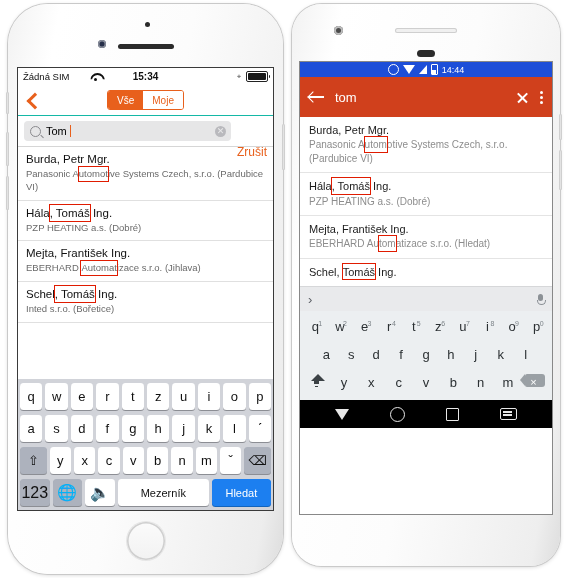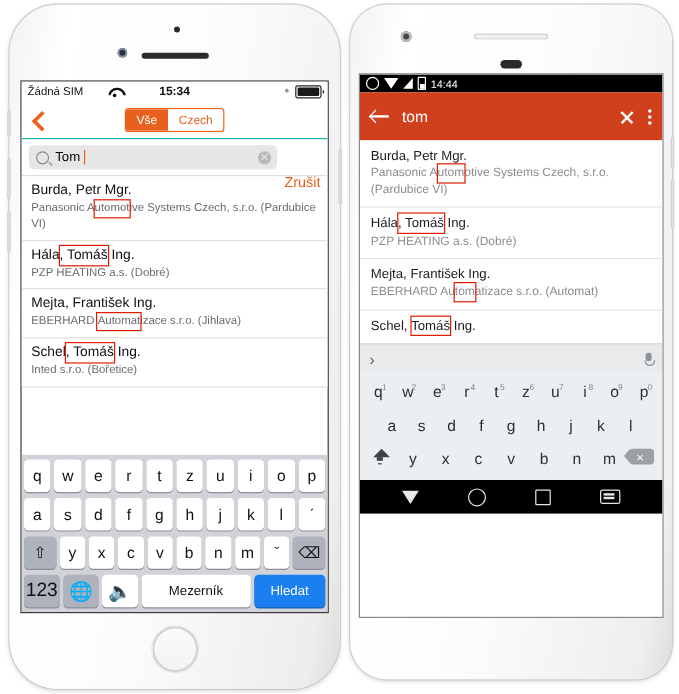--- a/index.html
+++ b/index.html
@@ -108,21 +108,21 @@
       font-size:13px;color:#111;height:27px;display:flex;align-items:center;justify-content:center;flex:1;}
   .key.dark{background:#adb2bd;box-shadow:0 1px 0 #8c8e94;}
   .key.wide{flex:2.6;font-size:11px;}
   .key.act{background:#1C7FF0;color:#fff;flex:1.7;font-size:11px;box-shadow:0 1px 0 #1263bb;}
   .key.sm{flex:.85;font-size:16px;}
   .row3 .key{flex:1;}
   .row3 .edge{flex:1.25;}
   .ios-kb .r1 .key{flex:1;}
 
   
-  .and-status{height:15px;background:#000000;display:flex;align-items:center;justify-content:flex-start;gap:4px;padding:0 5px;color:#fff;font-size:9px;}
+  .and-status{height:15px;background:#1d4ed8;display:flex;align-items:center;justify-content:center;gap:4px;padding:0 5px;color:#fff;font-size:9px;}
   .and-appbar{height:40px;background:#D0401C;display:flex;align-items:center;padding:0 9px;gap:11px;color:#fff;}
   .arrow-left{width:15px;height:12px;position:relative;flex:none;}
   .arrow-left::before{content:"";position:absolute;left:0;top:5px;width:15px;height:1.6px;background:#fff;}
   .arrow-left::after{content:"";position:absolute;left:0px;top:2.2px;width:7px;height:7px;border-left:1.6px solid #fff;border-bottom:1.6px solid #fff;transform:rotate(45deg);}
   .and-q{font-size:13px;color:#fff;flex:1;}
   .xclose{width:13px;height:13px;position:relative;flex:none;}
   .xclose::before,.xclose::after{content:"";position:absolute;left:0;top:6px;width:13px;height:1.6px;background:#fff;}
   .xclose::before{transform:rotate(45deg);} .xclose::after{transform:rotate(-45deg);}
   .kebab{width:3px;flex:none;display:flex;flex-direction:column;gap:2px;}
   .kebab i{width:3px;height:3px;background:#fff;border-radius:50%;display:block;}
@@ -192,21 +192,21 @@
         <div class="right">
           <span class="bt-ios">᛭</span>
           <span class="batt-ios"></span>
         </div>
       </div>
 
       <div class="ios-nav">
         <span class="back-chevron"></span>
         <div class="seg">
           <div class="on">Vše</div>
-          <div class="off">Czech</div>
+          <div class="off">Moje</div>
         </div>
       </div>
 
       <div class="ios-search">
         <div class="sfield">
           <span class="mag"></span>
           <span class="val">Tom</span>
           <span class="caret"></span>
           <span class="clearbtn">✕</span>
         </div>
@@ -313,21 +313,21 @@
         <div class="row">
           <div class="nm"><span>Burda, Petr Mgr.</span></div>
           <div class="sub"><span>Panasonic A</span><span class="hl">utom</span><span>otive Systems Czech, s.r.o. (Pardubice VI)</span></div>
         </div>
         <div class="row">
           <div class="nm"><span>Hála</span><span class="hl">, Tomáš</span><span> Ing.</span></div>
           <div class="sub"><span>PZP HEATING a.s. (Dobré)</span></div>
         </div>
         <div class="row">
           <div class="nm"><span>Mejta, František Ing.</span></div>
-          <div class="sub"><span>EBERHARD Au</span><span class="hl">tom</span><span>atizace s.r.o. (Automat)</span></div>
+          <div class="sub"><span>EBERHARD Au</span><span class="hl">tom</span><span>atizace s.r.o. (Hledat)</span></div>
         </div>
         <div class="row" style="border-bottom:none;">
           <div class="nm"><span>Schel, </span><span class="hl">Tomáš</span><span> Ing.</span></div>
         </div>
       </div>
 
       <div class="sugg">
         <span class="chev">›</span>
         <span class="mic-a"></span>
       </div>

